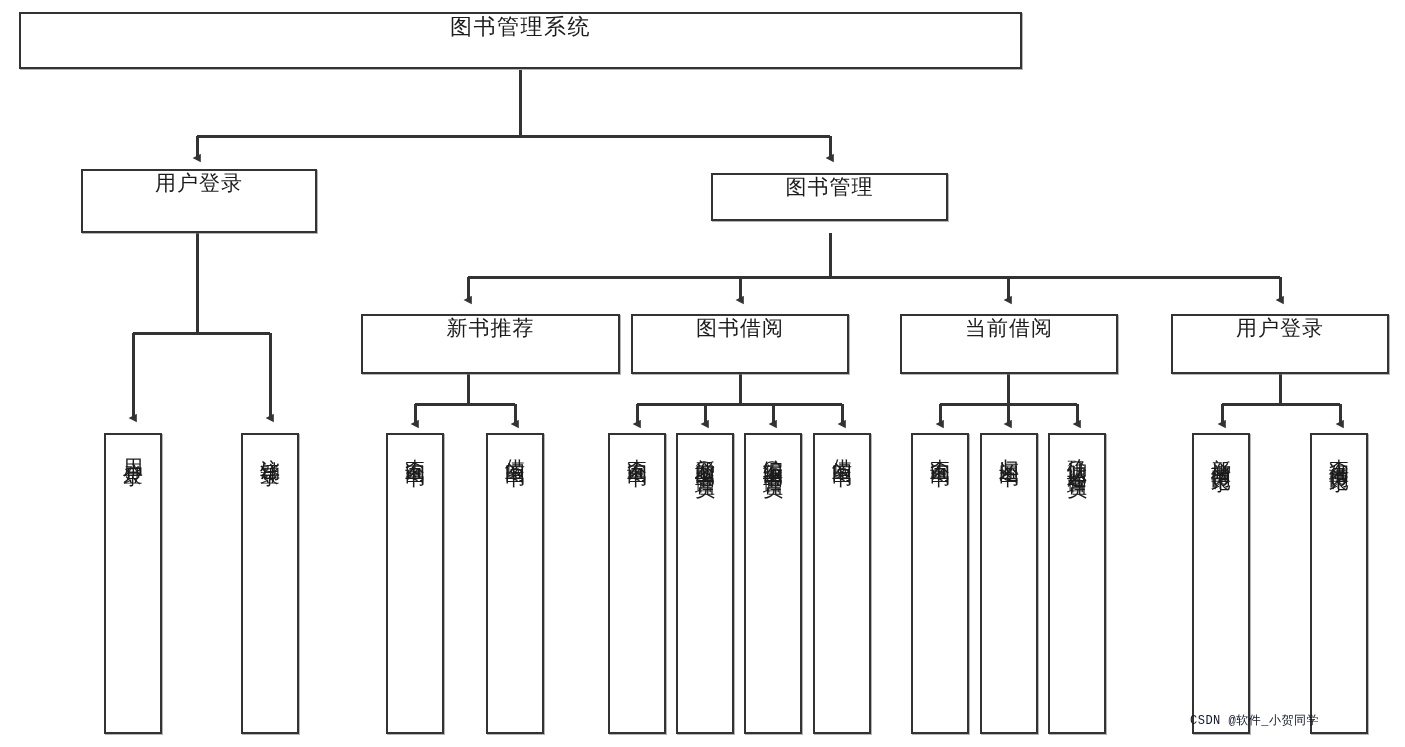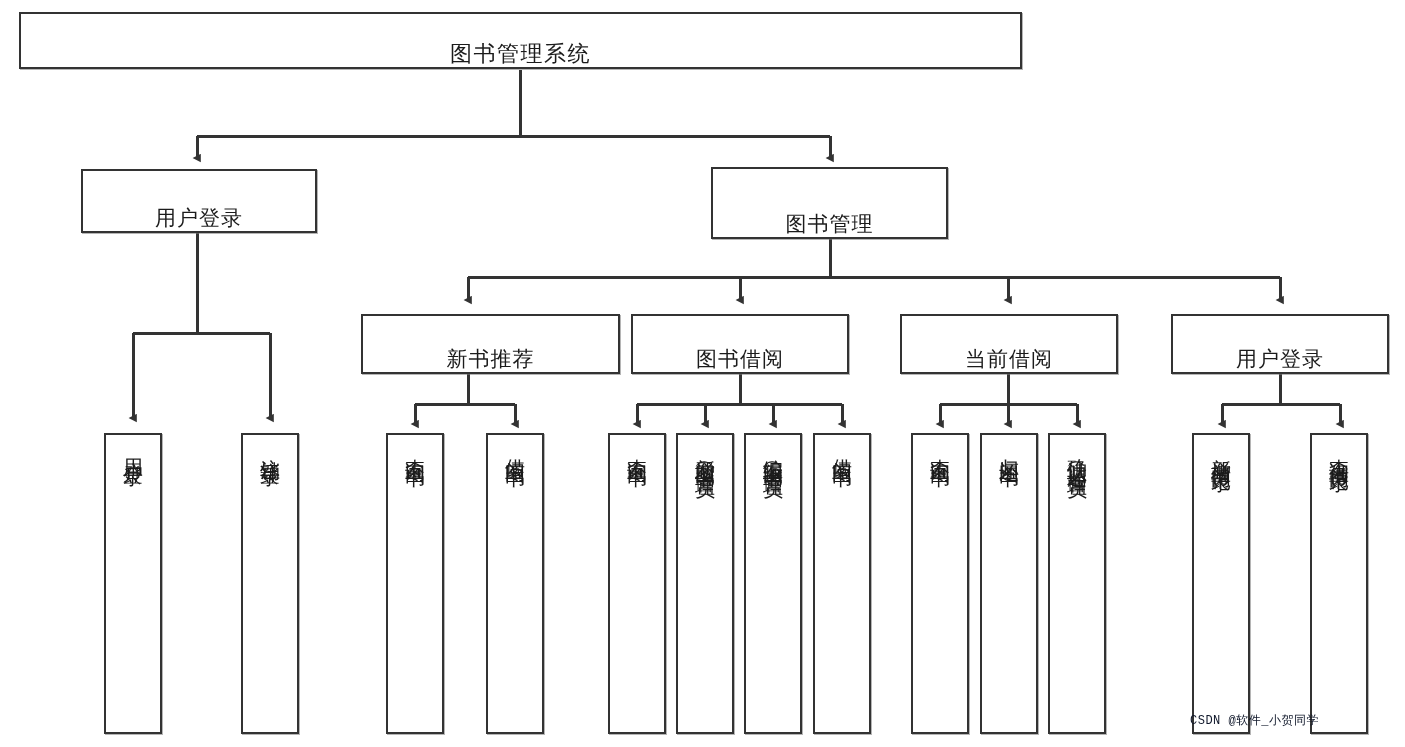--- a/index.html
+++ b/index.html
@@ -26,21 +26,21 @@
     height: 747px;
     pointer-events: none;
   }
   .node {
     position: absolute;
     box-sizing: border-box;
     background: #ffffff;
     border: 2px solid #333333;
     box-shadow: 1px 1px 0 0 rgba(120,120,120,0.55);
     display: flex;
-    align-items: flex-end;
+    align-items: flex-start;
     justify-content: center;
     color: #1b1b1b;
     z-index: 3;
   }
   .node-label {
     display: block;
     text-align: center;
     line-height: 1.18;
     white-space: nowrap;
   }
@@ -138,21 +138,21 @@
     </g>
   </svg>
 
   <div class="node horiz root" style="left:19px; top:12px; width:1003px; height:57px;">
     <span class="node-label">图书管理系统</span>
   </div>
 
   <div class="node horiz" style="left:81px; top:169px; width:236px; height:64px;">
     <span class="node-label">用户登录</span>
   </div>
-  <div class="node horiz" style="left:711px; top:167px; width:237px; height:72px;">
+  <div class="node horiz" style="left:711px; top:173px; width:237px; height:48px;">
     <span class="node-label">图书管理</span>
   </div>
 
   <div class="node horiz" style="left:361px; top:314px; width:259px; height:60px;">
     <span class="node-label">新书推荐</span>
   </div>
   <div class="node horiz" style="left:631px; top:314px; width:218px; height:60px;">
     <span class="node-label">图书借阅</span>
   </div>
   <div class="node horiz" style="left:900px; top:314px; width:218px; height:60px;">

